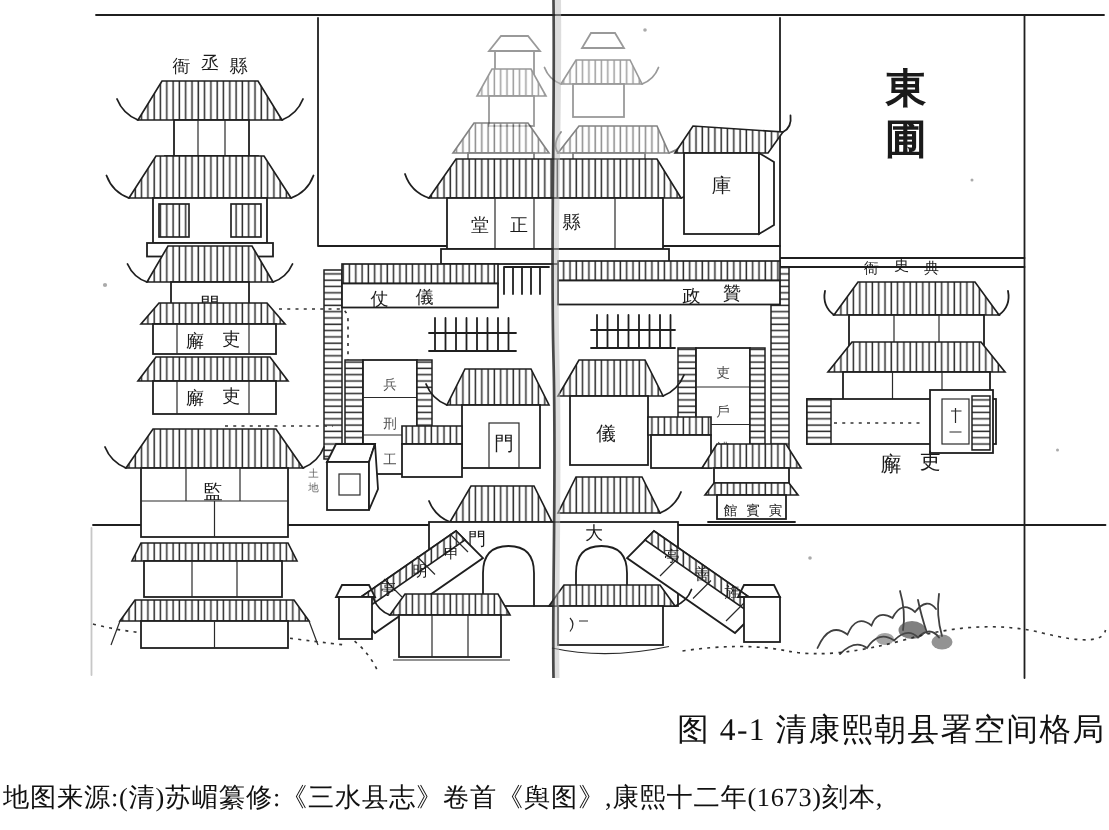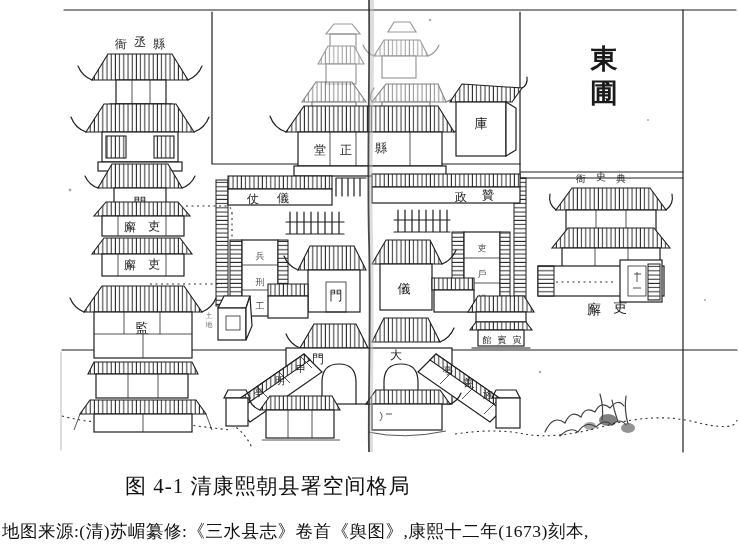--- a/index.html
+++ b/index.html
@@ -12,21 +12,21 @@
   svg text{font-family:"Liberation Serif","DejaVu Serif",serif;fill:#1a1a1a;text-anchor:middle;}
   .ink{stroke:#1f1f1f;fill:none;stroke-width:1.2;stroke-linecap:round;}
   .thin{stroke:#2a2a2a;fill:none;stroke-width:0.8;}
   .roof{fill:url(#hv);stroke:#1f1f1f;stroke-width:1.1;}
   .bld{fill:#ffffff;stroke:#1f1f1f;stroke-width:1.2;}
   .wallH{fill:url(#hh);stroke:#1f1f1f;stroke-width:1;}
   .dot{stroke:#333;stroke-width:1.1;stroke-dasharray:2 3.5;fill:none;}
   .faint{opacity:0.55;}
   .ghost{opacity:0.45;}
   #caption{
-    position:absolute;top:472px;left:125px;width:612px;text-align:left;
+    position:absolute;top:472px;left:125px;width:612px;text-align:right;
     font-size:21px;color:#111;letter-spacing:1px;
   }
   #source-line{
     position:absolute;top:519px;left:2px;width:760px;white-space:nowrap;
     font-size:17.5px;color:#111;letter-spacing:0.5px;
   }
 </style>
 </head>
 <body>
 

